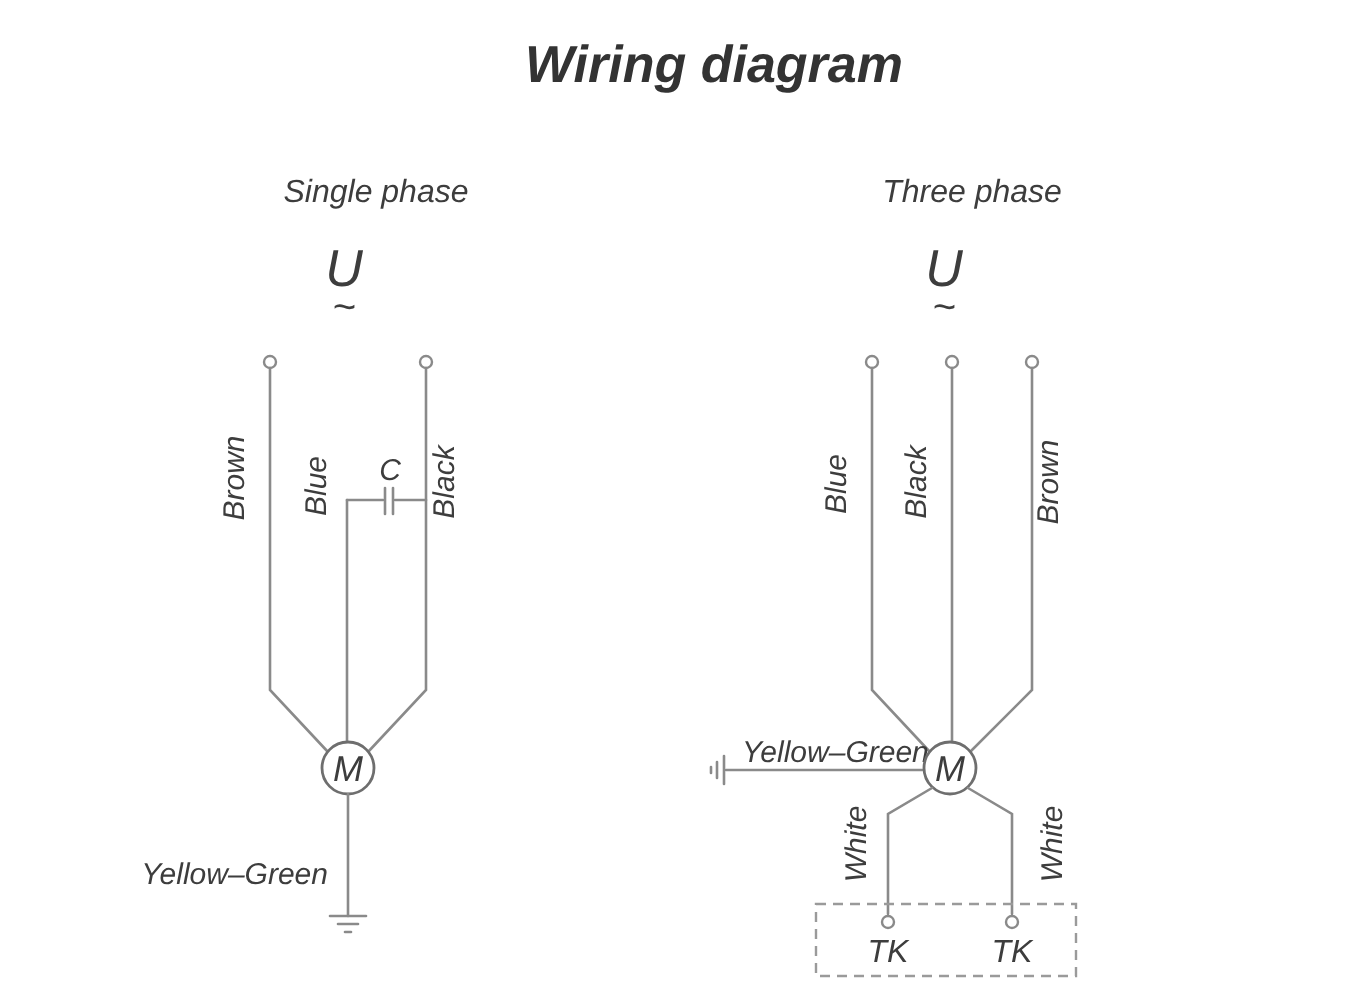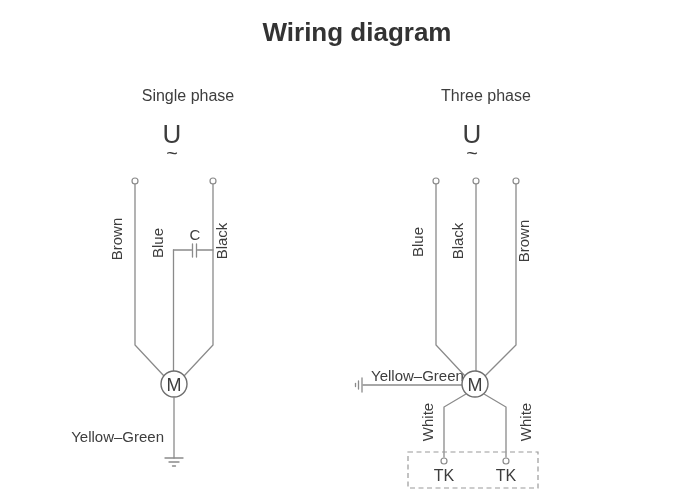--- a/index.html
+++ b/index.html
@@ -7,20 +7,21 @@
     padding: 0;
     background: #ffffff;
   }
   .canvas {
     position: relative;
     width: 680px;
     height: 497px;
     background: #ffffff;
     overflow: hidden;
     font-family: "Liberation Sans", sans-serif;
+    font-style: italic;
   }
   svg { display: block; }
   .wire {
     stroke: #8a8a8a;
     stroke-width: 1.3;
     fill: none;
     stroke-linecap: round;
   }
   .terminal {
     fill: #ffffff;

